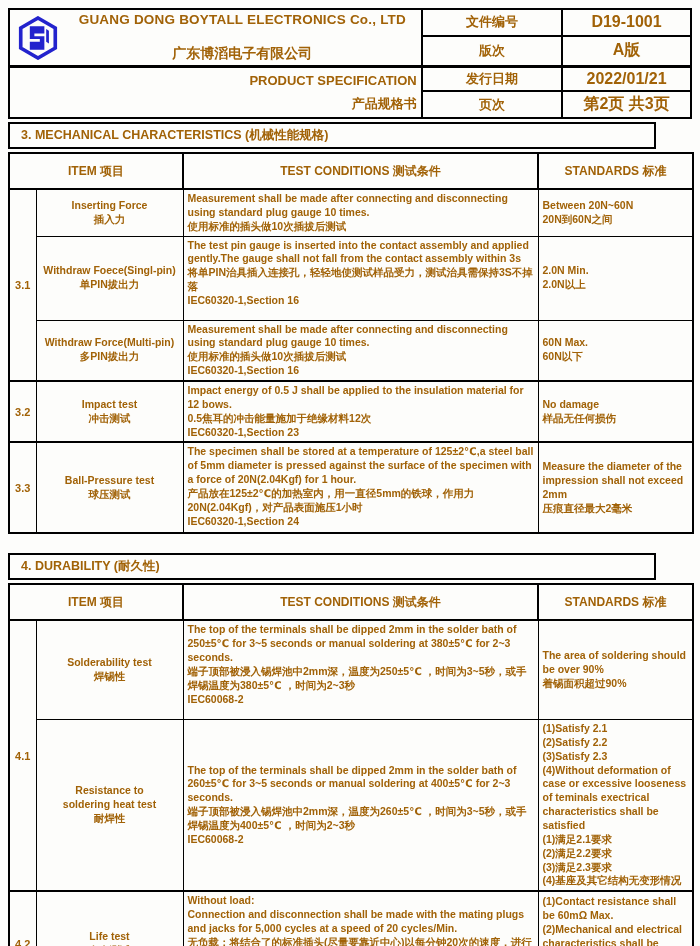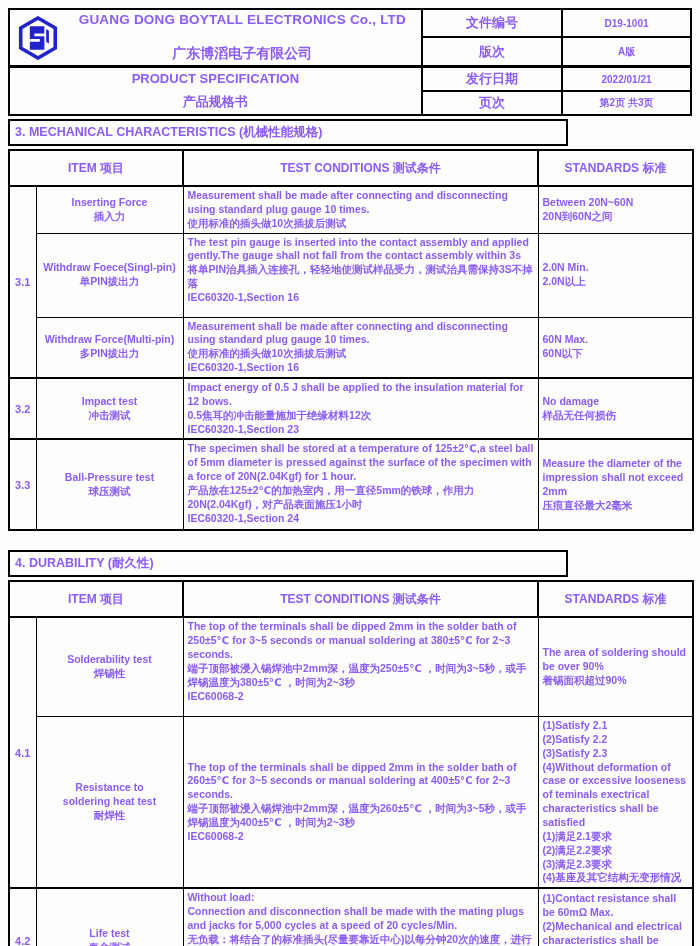--- a/index.html
+++ b/index.html
@@ -1,40 +1,40 @@
 <!DOCTYPE html>
 <html><head>
 <meta charset="utf-8">
 <style>
   html,body{margin:0;padding:0;background:#fff;}
   .page{
     width:700px;height:946px;box-sizing:border-box;
-    padding:8px;background:#fdfdfb;color:#8b5cf6;
+    padding:8px;background:#fdfdfb;color:#a16207;
     font-family:"Liberation Sans","DejaVu Sans",sans-serif;
     font-weight:700;position:relative;overflow:hidden;
   }
   table{border-collapse:collapse;table-layout:fixed;width:684px;}
   td,th{border:1.5px solid #000;box-sizing:border-box;padding:2px 4px;vertical-align:middle;overflow:hidden;}
   
   .header-table td{border-width:2px;}
   .company-cell{width:397px;text-align:center;}
   .company-wrap{display:flex;align-items:center;justify-content:flex-start;gap:10px;padding-left:4px;}
   .company-lines{flex:1;text-align:center;}
   .company-en{font-size:13.5px;letter-spacing:.2px;}
   .company-zh{font-size:14px;margin-top:18px;}
   .hlabel{width:135px;text-align:center;font-size:13px;height:24px;}
-  .hvalue{width:124px;text-align:center;font-size:10px;}
-  .title-cell{text-align:center;}
+  .hvalue{width:124px;text-align:center;font-size:16px;}
+  .title-cell{text-align:right;}
   .doc-title-en{font-size:13px;}
   .doc-title-zh{font-size:13px;margin-top:7px;}
   .thick-top td{border-top-width:3px;}
   
   .section-title{
-    width:560px;box-sizing:border-box;border:2px solid #000;
-    margin-top:3px;padding:3px 5px;font-size:12.5px;
+    width:648px;box-sizing:border-box;border:2px solid #000;
+    margin-top:3px;padding:3px 11px;font-size:12.5px;
   }
   
   .spec-table{margin-top:3px;font-size:10.5px;}
   .spec-table th{font-size:12px;height:36px;padding:2px;}
   .spec-table td{border-width:1.5px;}
   .spec-table .outer-l{border-left-width:2px;}
   .spec-table .outer-r{border-right-width:2px;}
   .spec-table tr.head th{border-width:2px;}
   .spec-table tr.group-start td{border-top-width:2.5px;}
   .spec-table tr.last td{border-bottom-width:2px;}

